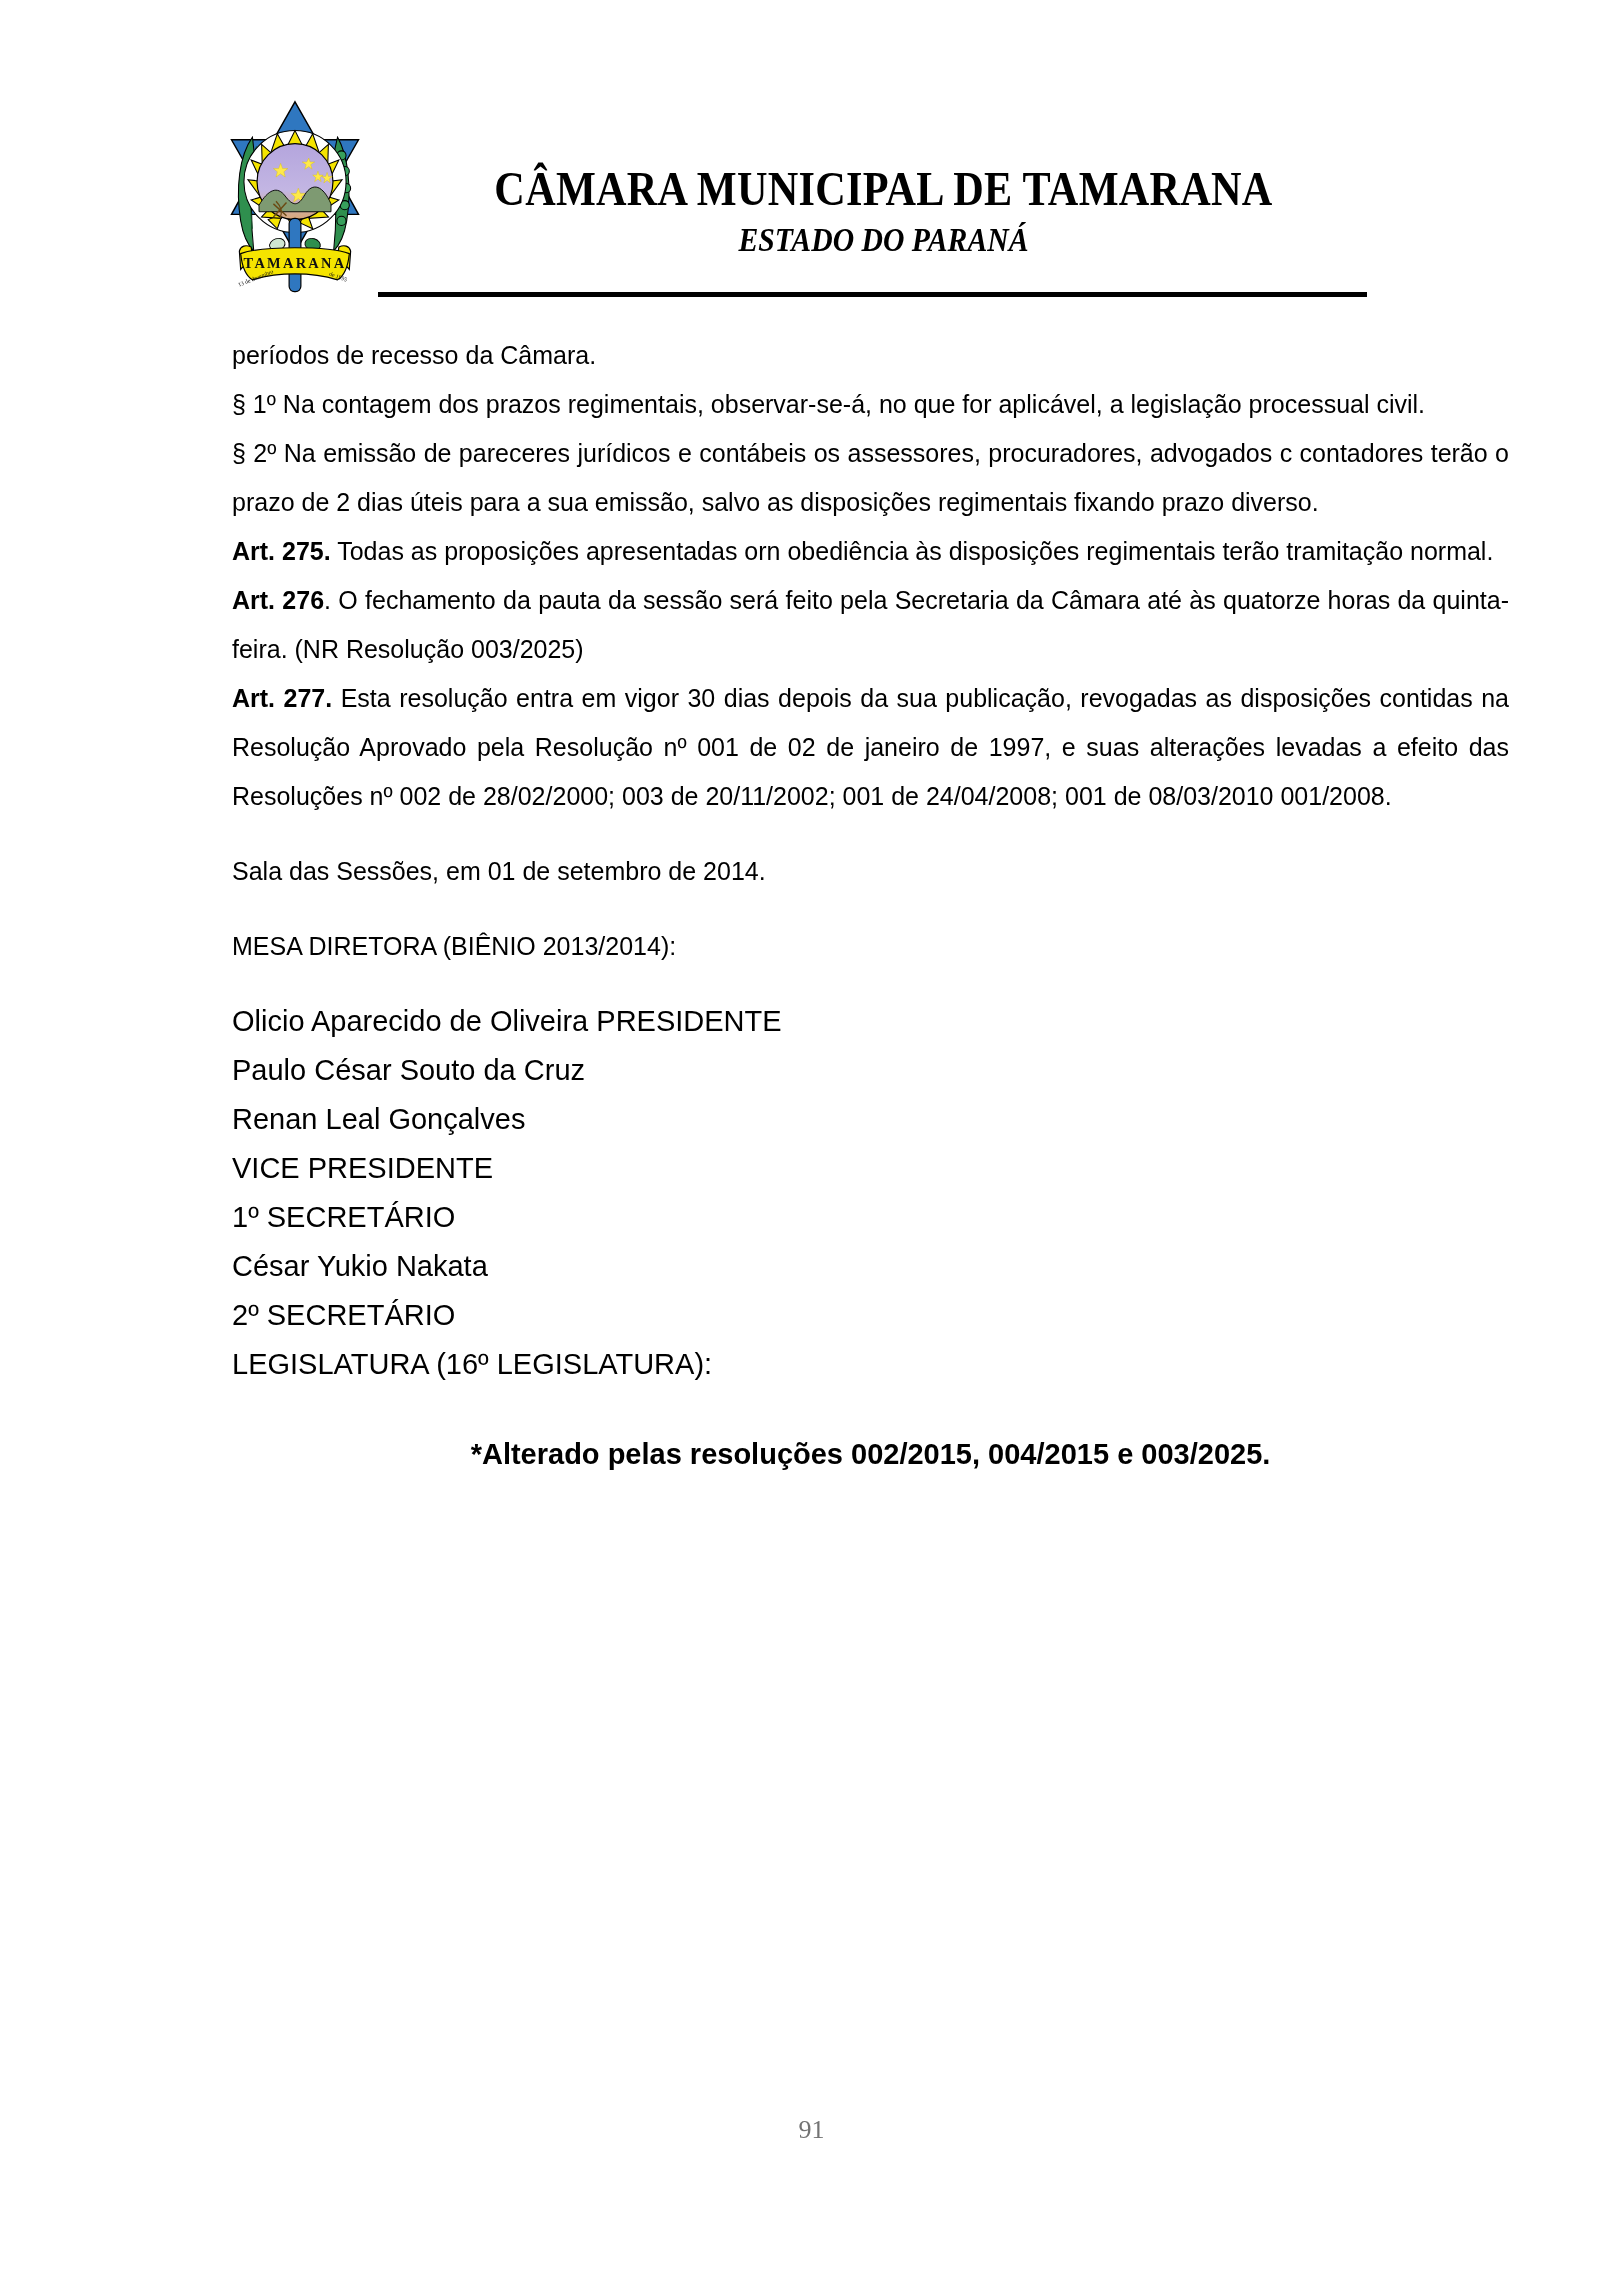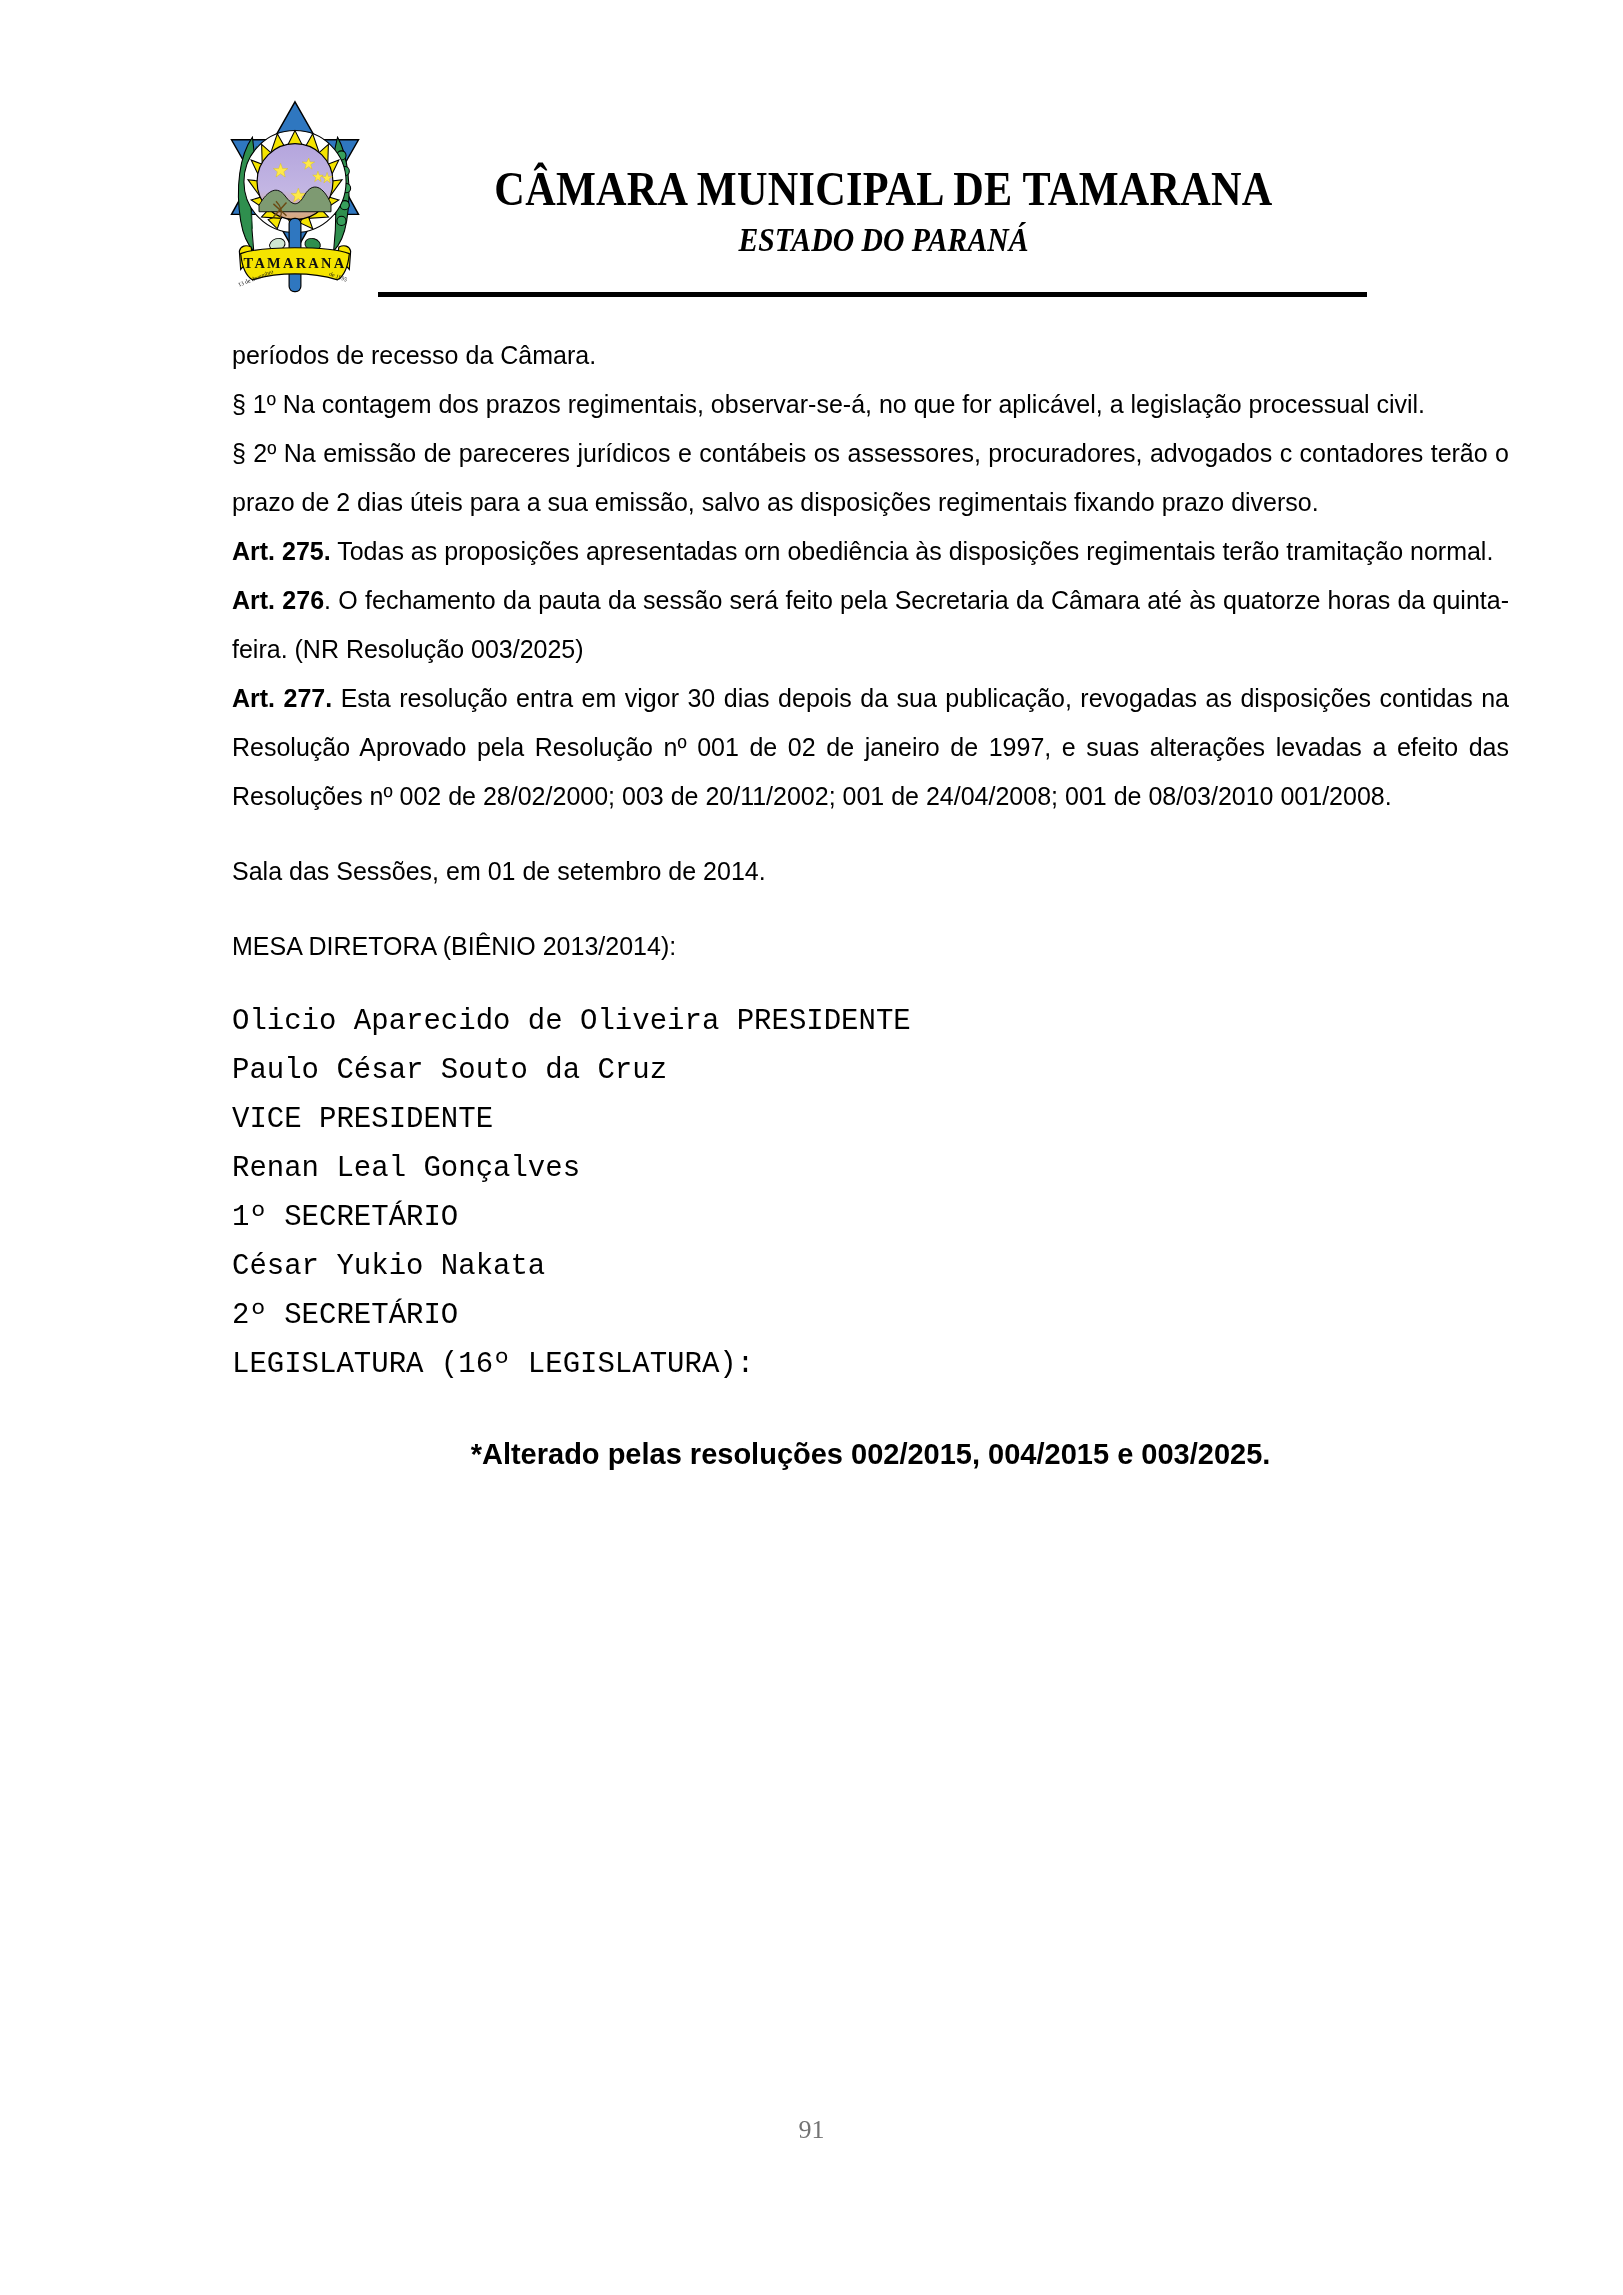--- a/index.html
+++ b/index.html
@@ -95,21 +95,21 @@
     -webkit-hyphens: none;
     hyphens: none;
   }
   .para.j { text-align: justify; text-align-last: left; }
   .para.left { text-align: left; }
   .para b, .para strong { font-weight: bold; }
   .gap-md { height: 26px; }
   .gap-lg { height: 41px; }
 
   .line {
-    font-family: Liberation Mono, monospace;
+    font-family: Liberation Sans, sans-serif;
     font-size: 29px;
     line-height: 49px;
     text-align: left;
     white-space: nowrap;
   }
 
   .footnote {
     font-family: "Liberation Sans", sans-serif;
     font-size: 29px;
     line-height: 49px;
@@ -250,22 +250,22 @@
 
     <div class="gap-md"></div>
 
     <p class="para left">MESA DIRETORA (BIÊNIO 2013/2014):</p>
 
     <div class="gap-md"></div>
 
     <div>
       <div class="line">Olicio Aparecido de Oliveira PRESIDENTE</div>
       <div class="line">Paulo César Souto da Cruz</div>
+      <div class="line">Renan Leal Gonçalves</div>
       <div class="line">VICE PRESIDENTE</div>
-      <div class="line">Renan Leal Gonçalves</div>
       <div class="line">1º SECRETÁRIO</div>
       <div class="line">César Yukio Nakata</div>
       <div class="line">2º SECRETÁRIO</div>
       <div class="line">LEGISLATURA (16º LEGISLATURA):</div>
     </div>
 
     <div class="gap-lg"></div>
 
     <div class="footnote">*Alterado pelas resoluções 002/2015, 004/2015 e 003/2025.</div>
   </div>

